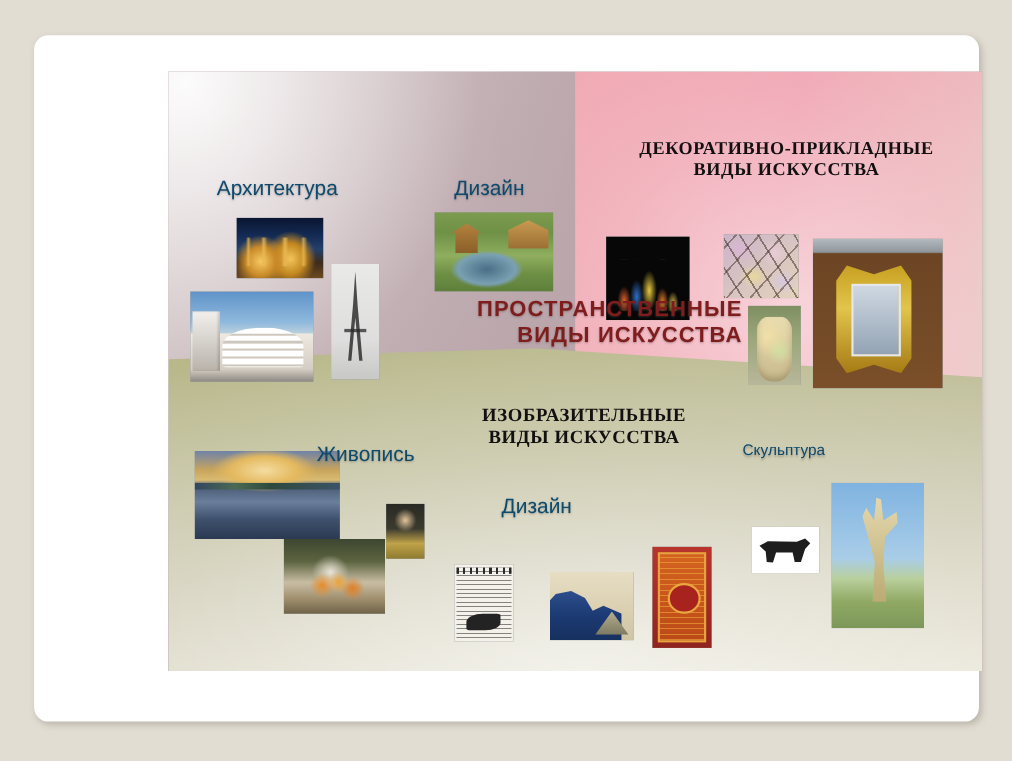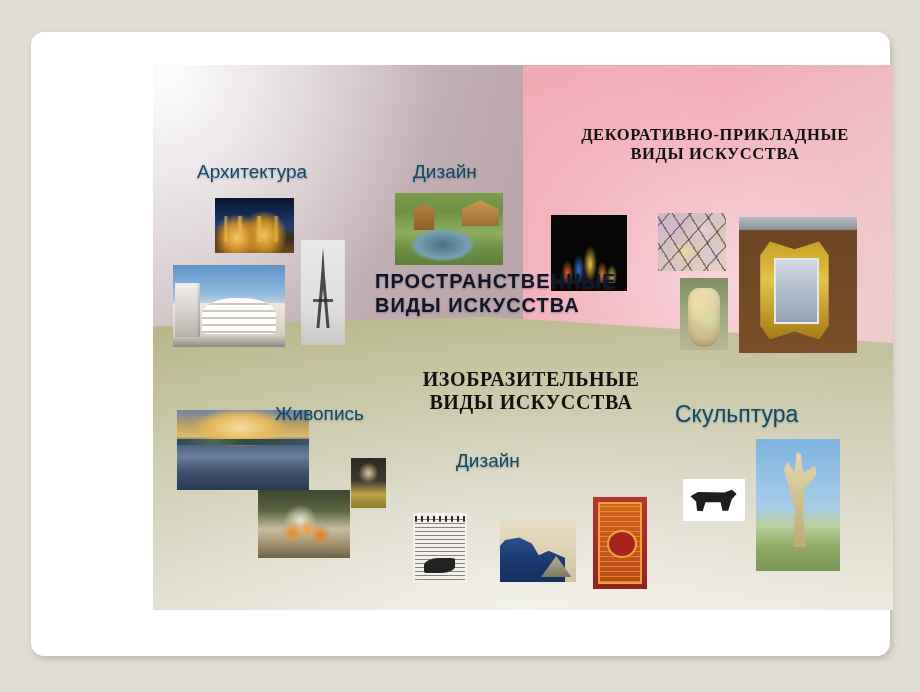--- a/index.html
+++ b/index.html
@@ -84,46 +84,46 @@
     color: #121010;
     text-align: center;
     line-height: 1.16;
     letter-spacing: 0.6px;
     white-space: pre-line;
   }
   .heading-white {
     position: absolute;
     font-family: "Liberation Sans", sans-serif;
     font-weight: bold;
-    color: #0f172a;
-    text-align: left;
+    color: #7f1d1d;
+    text-align: right;
     line-height: 1.18;
     letter-spacing: 1px;
     white-space: pre-line;
     text-shadow: 0 1px 2px rgba(90,70,75,0.45);
   }
   .label-white {
     position: absolute;
     font-family: "Liberation Sans", sans-serif;
     color: #0c4a6e;
     font-weight: normal;
     white-space: nowrap;
     text-shadow: 0 1px 2px rgba(80,70,60,0.4);
   }
 
   #head-constructive { left: 42px;  top: 44px;  width: 300px; font-size: 16.5px; }
   #head-decorative   { left: 396px; top: 60px;  width: 332px; font-size: 16.5px; }
   #head-spatial      { left: 222px; top: 205px; width: 300px; font-size: 20px; }
-  #head-pictorial    { left: 238px; top: 303px; width: 280px; font-size: 20px; }
+  #head-pictorial    { left: 238px; top: 303px; width: 280px; font-size: 17px; }
 
   #label-architecture { left: 44px;  top: 96px;  font-size: 19px; }
   #label-design       { left: 260px; top: 96px;  font-size: 19px; }
-  #label-painting     { left: 122px; top: 338px; font-size: 19px; }
+  #label-painting     { left: 135px; top: 338px; font-size: 19px; }
   #label-graphics     { left: 303px; top: 385px; font-size: 19px; }
-  #label-sculpture    { left: 522px; top: 336px; font-size: 23px; }
+  #label-sculpture    { left: 522px; top: 336px; font-size: 14px; }
 
   
   .pic {
     position: absolute;
     overflow: hidden;
     background: #9a9a9a;
   }
   .pic > .art { position: absolute; inset: 0; }
 
   

